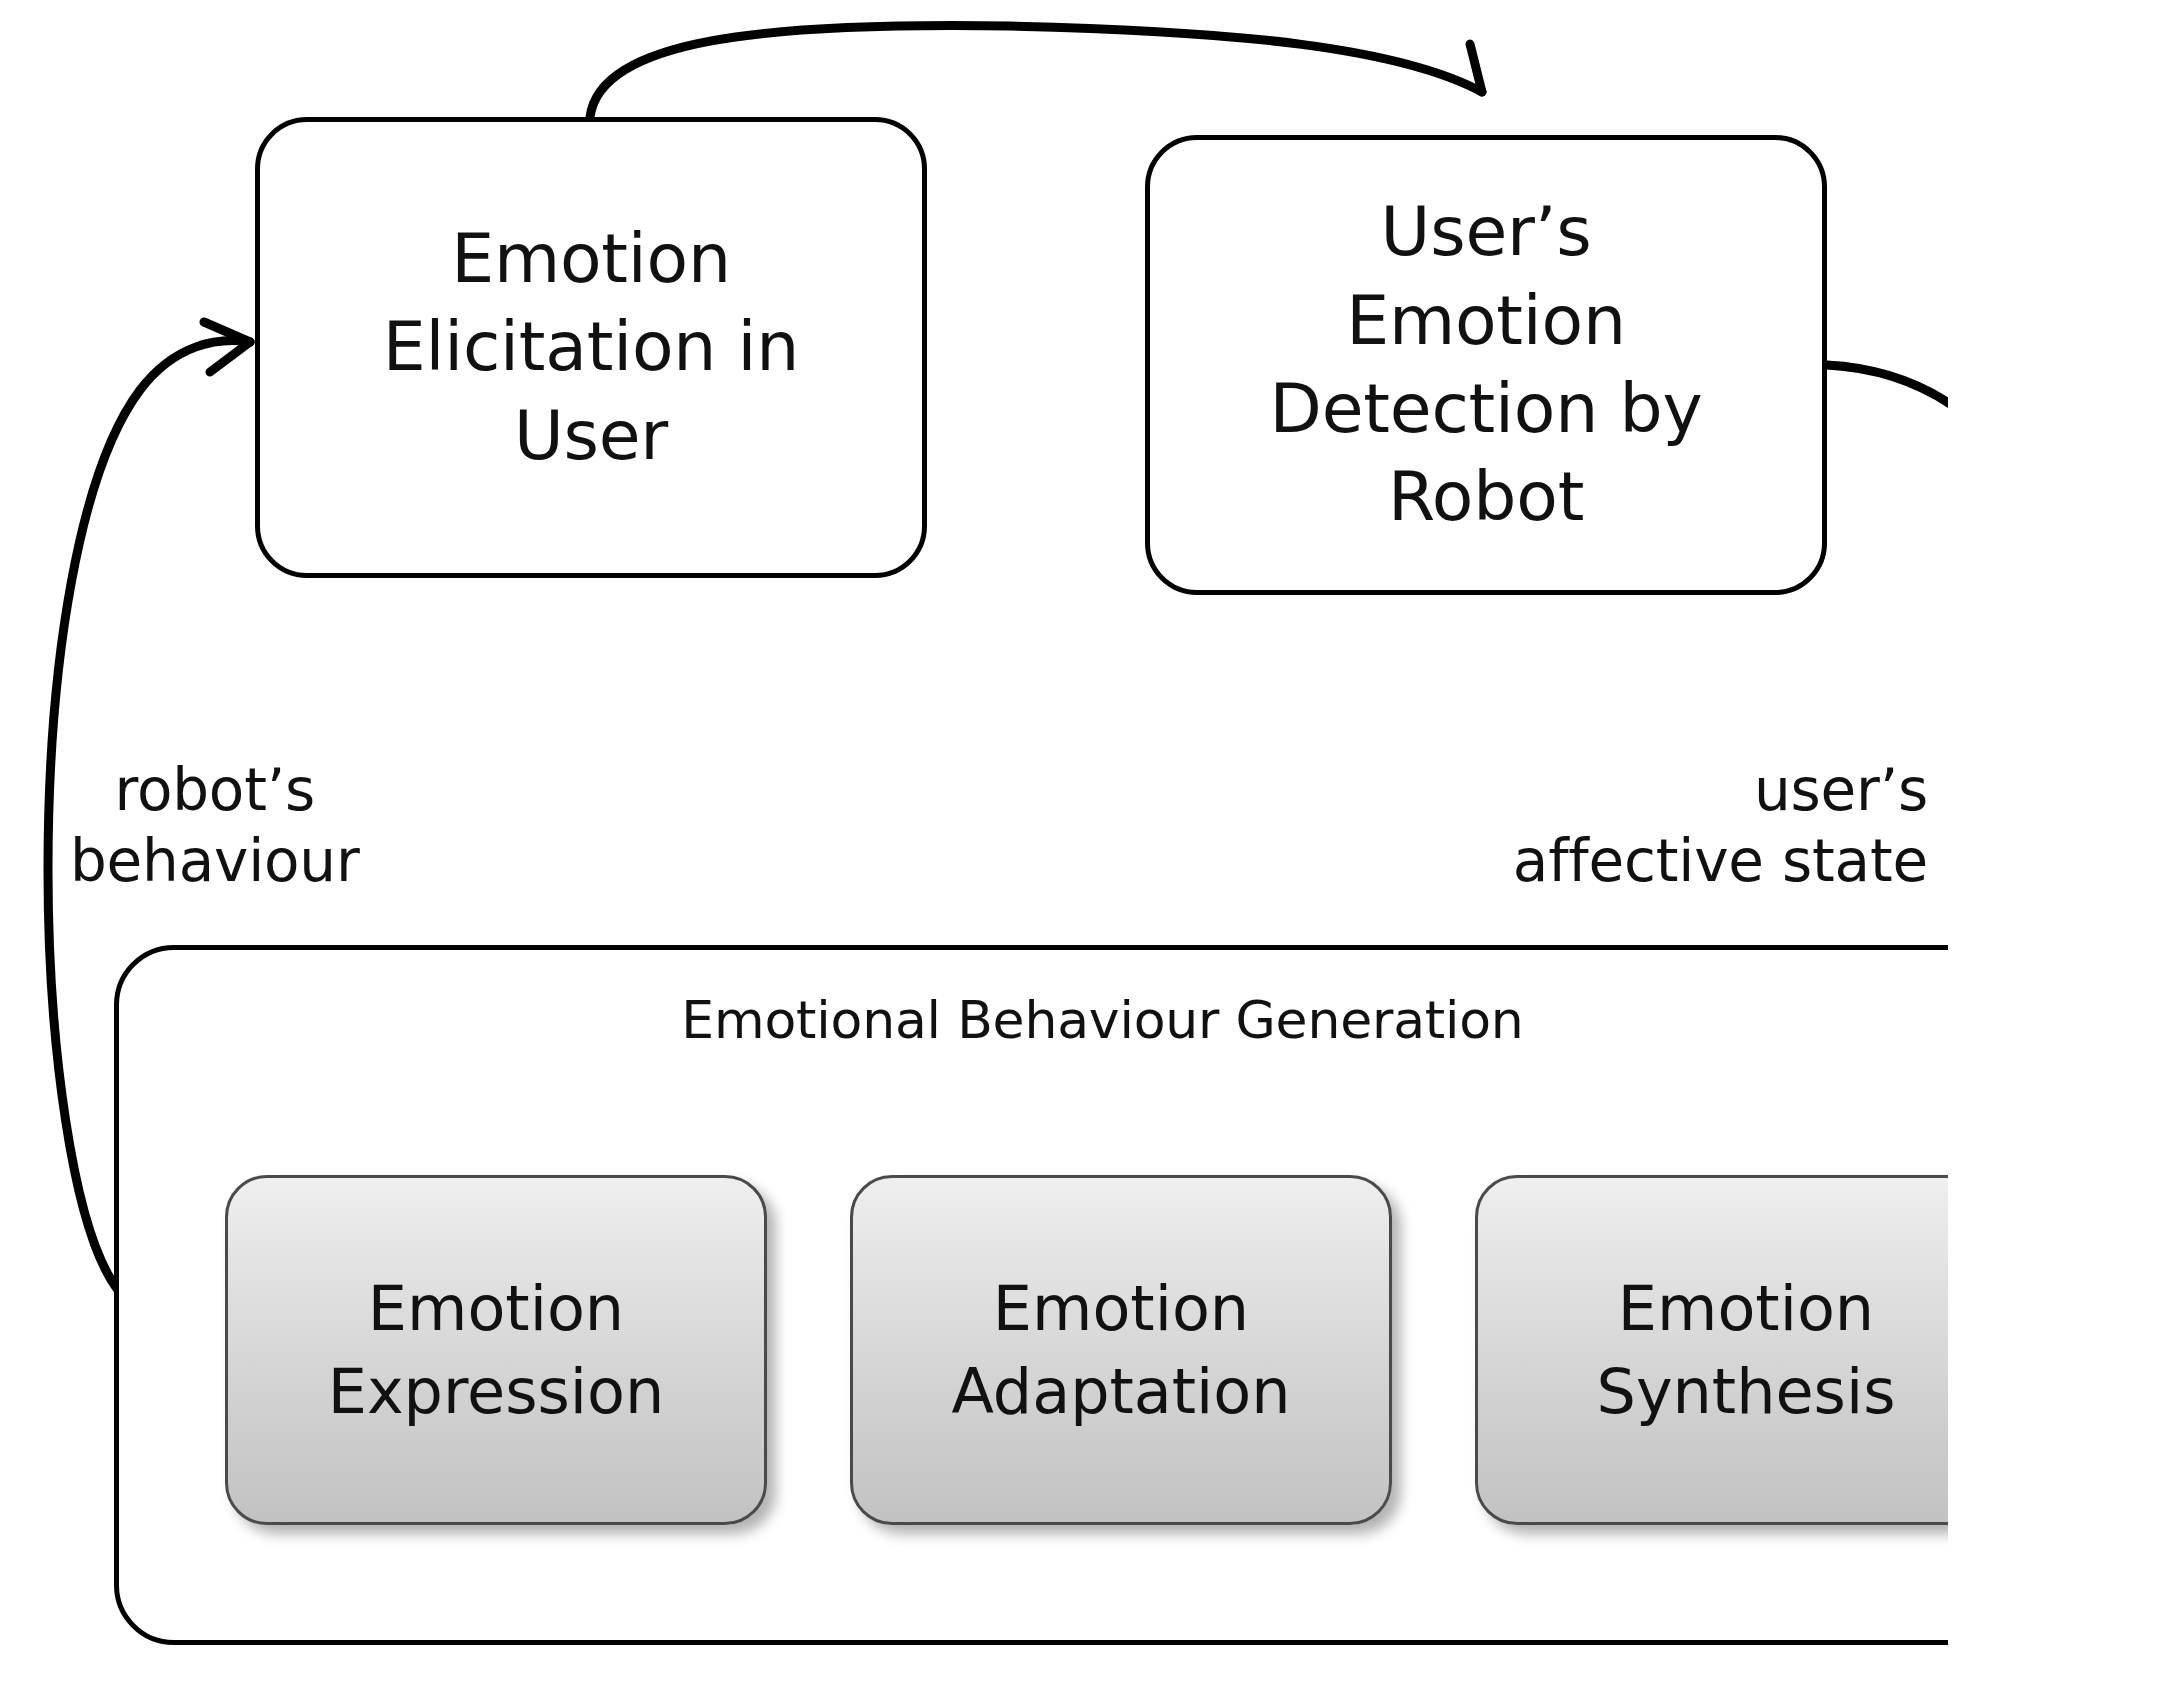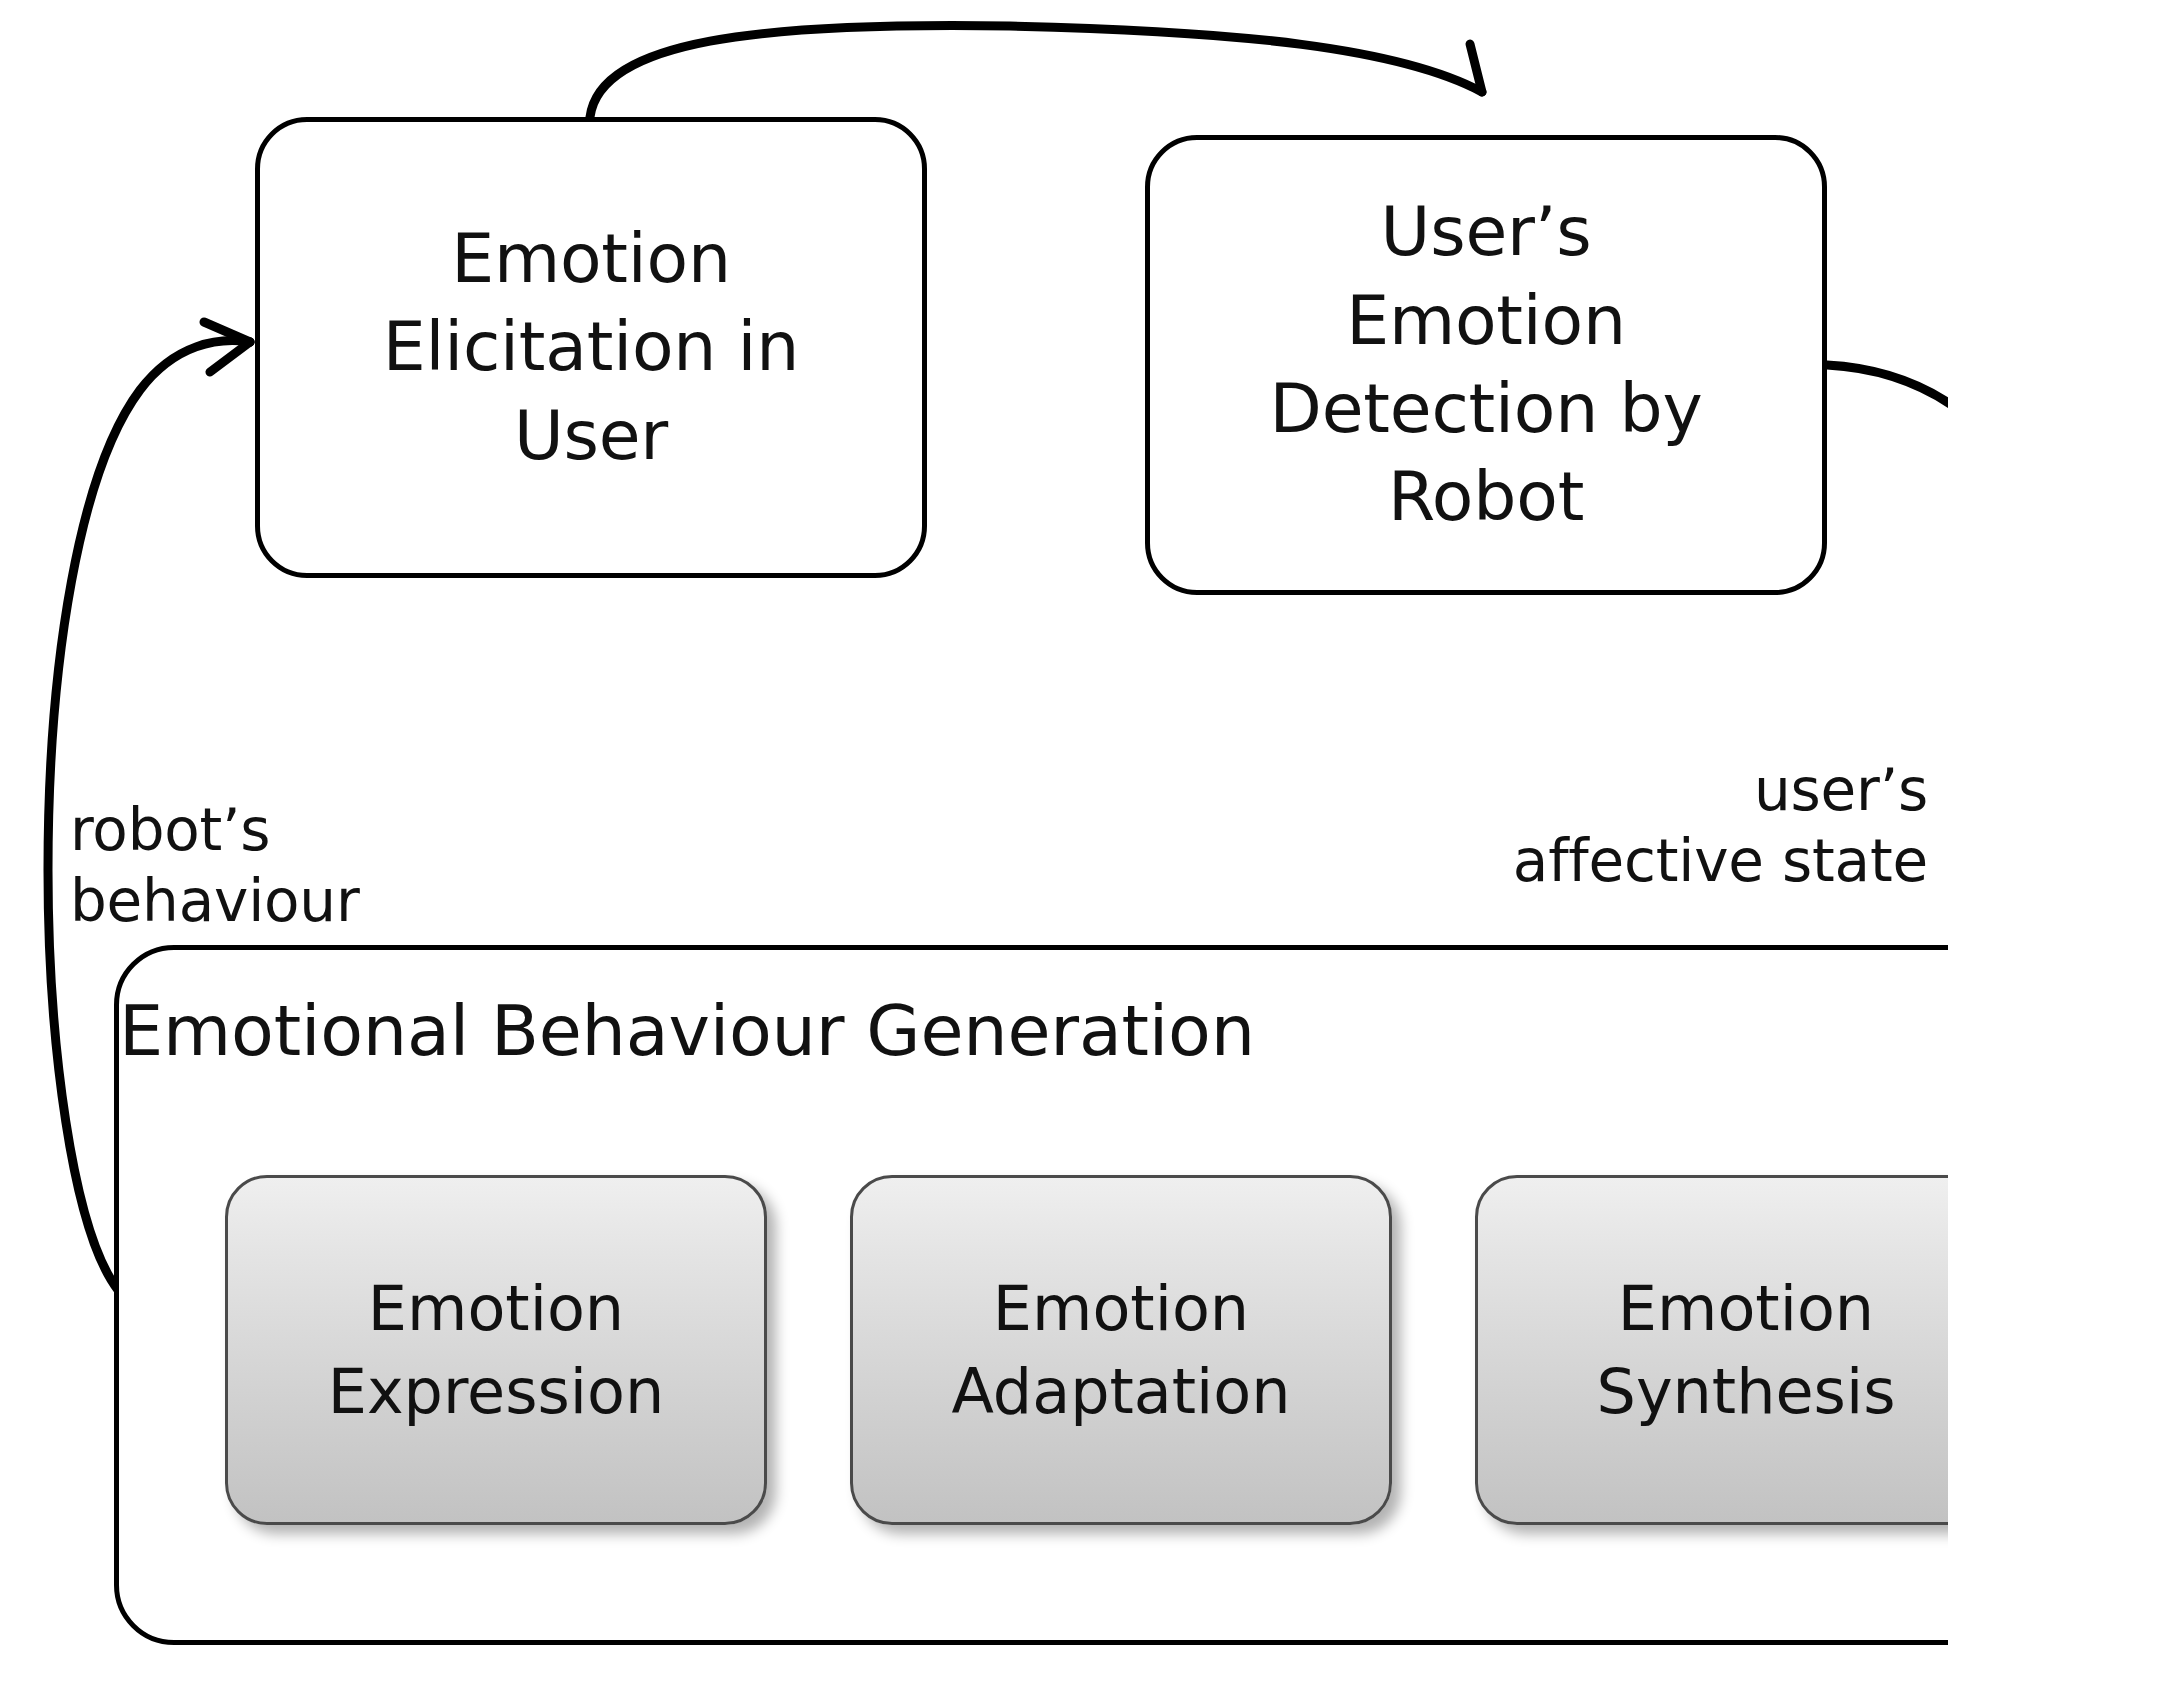--- a/index.html
+++ b/index.html
@@ -65,22 +65,22 @@
     height: 700px;
     background: #ffffff;
     border: 5px solid #000000;
     border-radius: 60px;
   }
   #container-title {
     position: absolute;
     left: 0;
     top: 40px;
     width: 100%;
-    text-align: left;
-    font-size: 70px;
+    text-align: center;
+    font-size: 52px;
     color: #111111;
     letter-spacing: -0.2px;
     white-space: nowrap;
   }
 
   
   .module-box {
     position: absolute;
     box-sizing: border-box;
     top: 225px;
@@ -108,22 +108,21 @@
     position: absolute;
     font-size: 58px;
     line-height: 1.22;
     color: #111111;
     white-space: pre-line;
     letter-spacing: -0.2px;
   }
   #label-robot-behaviour {
     left: 70px;
     top: 755px;
-    text-align: left;
-    margin-top: 40px;
+    text-align: center;
   }
   #label-user-affective {
     right: 20px;
     top: 755px;
     text-align: right;
   }
 </style>
 </head>
 <body>
 

